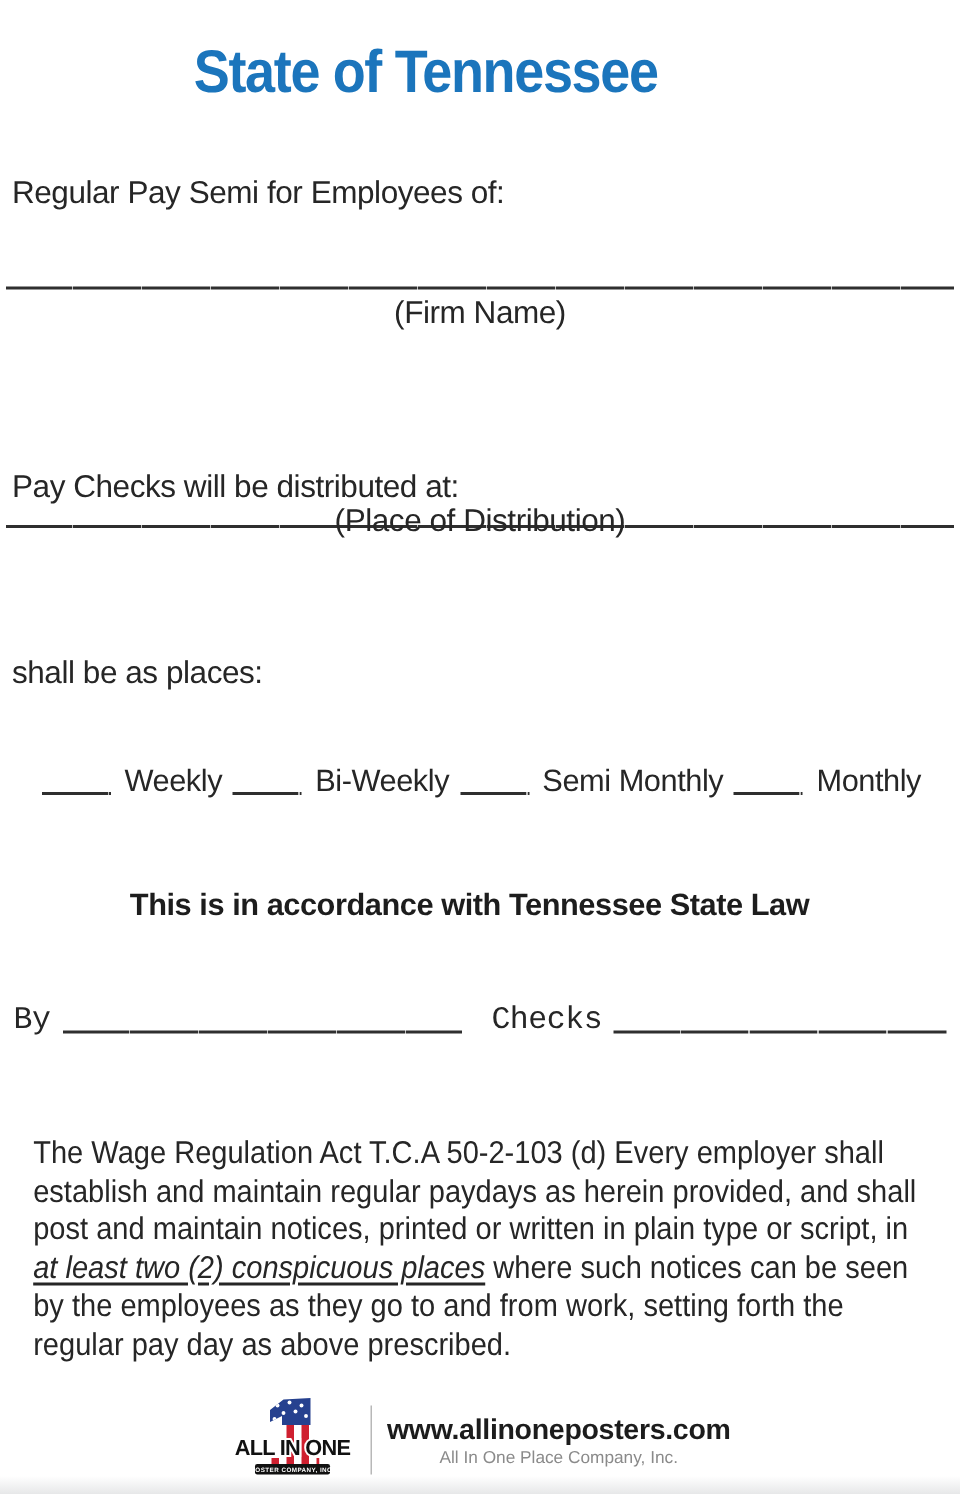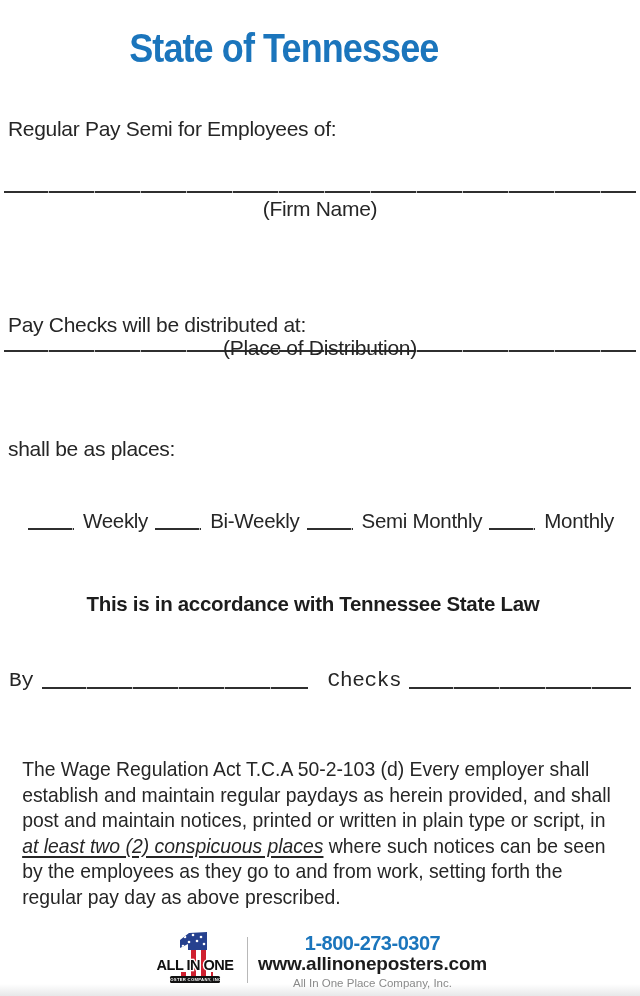--- a/index.html
+++ b/index.html
@@ -143,21 +143,20 @@
           <circle cx="51" cy="12" r="1.3" fill="#ffffff"></circle>
           <circle cx="30" cy="14" r="1.3" fill="#ffffff"></circle>
         </g>
         <text x="42" y="38" text-anchor="middle" font-family="Liberation Sans, sans-serif" font-size="14.5" font-weight="bold" fill="#111111" stroke="#ffffff" stroke-width="2.6" paint-order="stroke" letter-spacing="-0.5">ALL IN ONE</text>
         <rect x="17" y="44" width="50" height="7" rx="1.5" fill="#111111"></rect>
         <text x="42" y="49.3" text-anchor="middle" font-family="Liberation Sans, sans-serif" font-size="4.2" font-weight="bold" fill="#ffffff" letter-spacing="0.3">POSTER COMPANY, INC.</text>
       </svg>
     </div>
     <div class="footer-divider"></div>
     <div class="contact-block">
-      <div class="contact-phone">1-800-273-0307</div>
       <div class="contact-site">www.allinoneposters.com</div>
       <div class="contact-company">All In One Place Company, Inc.</div>
     </div>
   </div>
 
   <div class="abs bottom-fade"></div>
 
 </div>
 
 </body></html>

